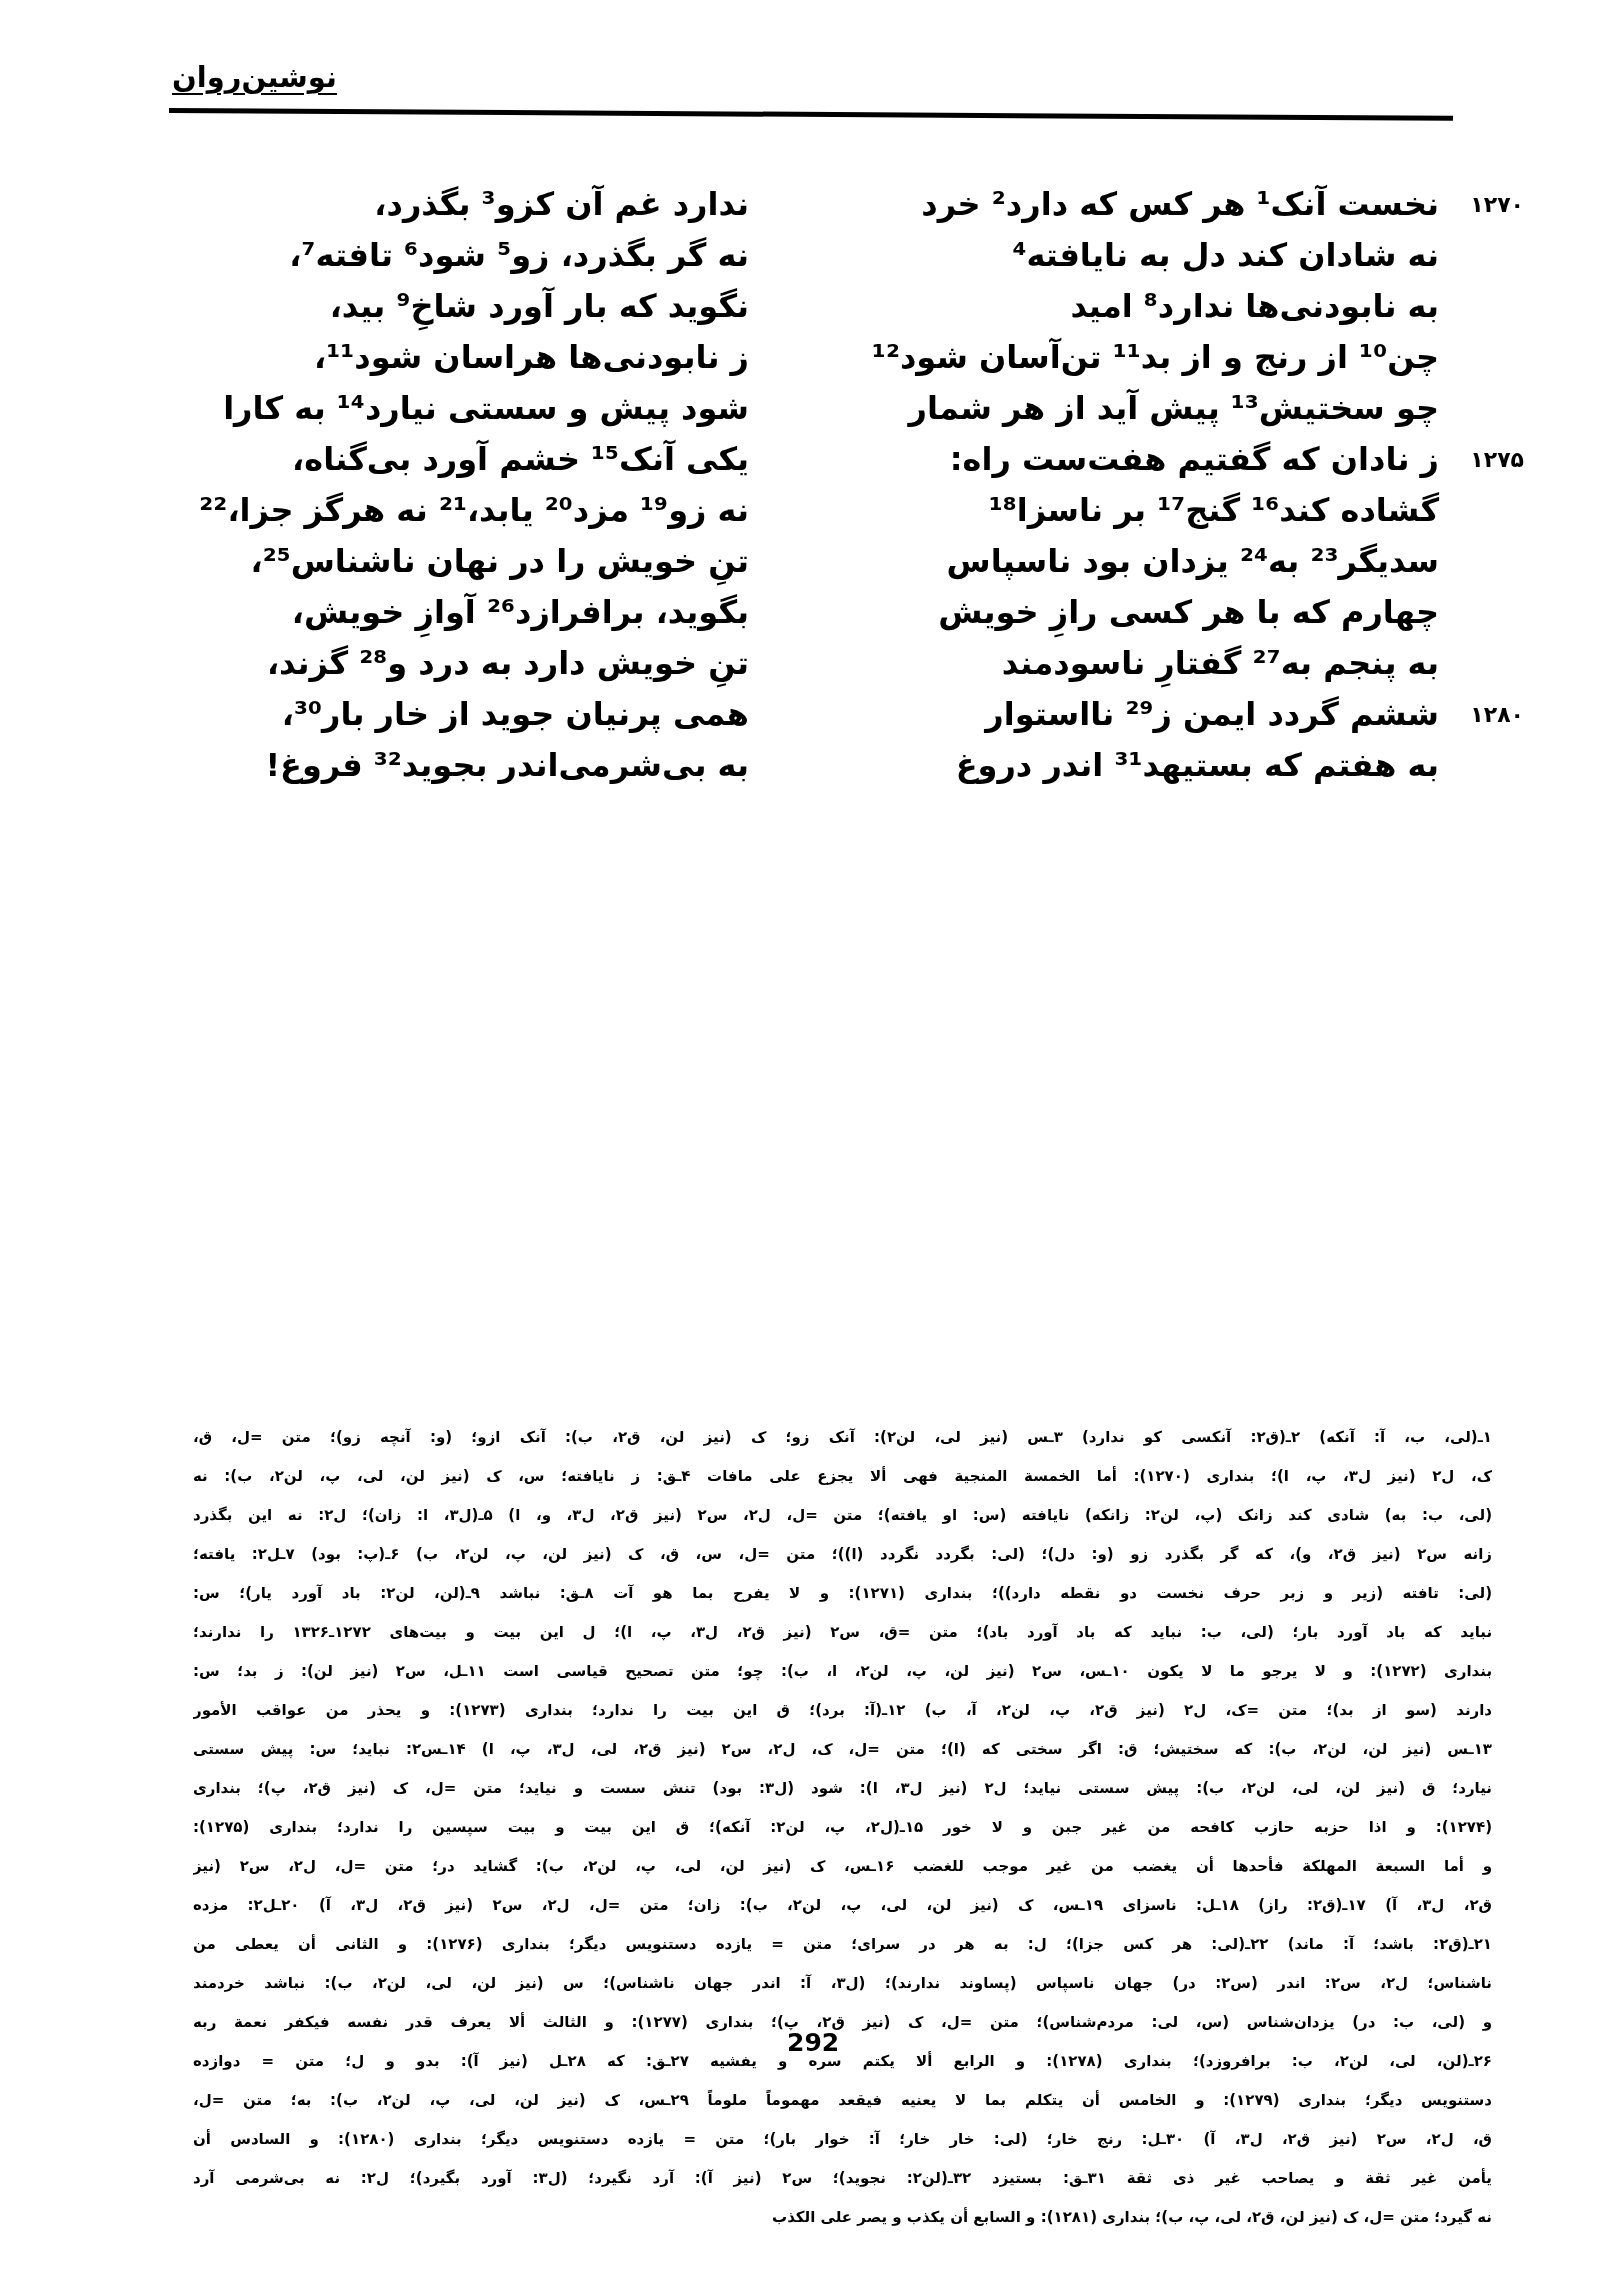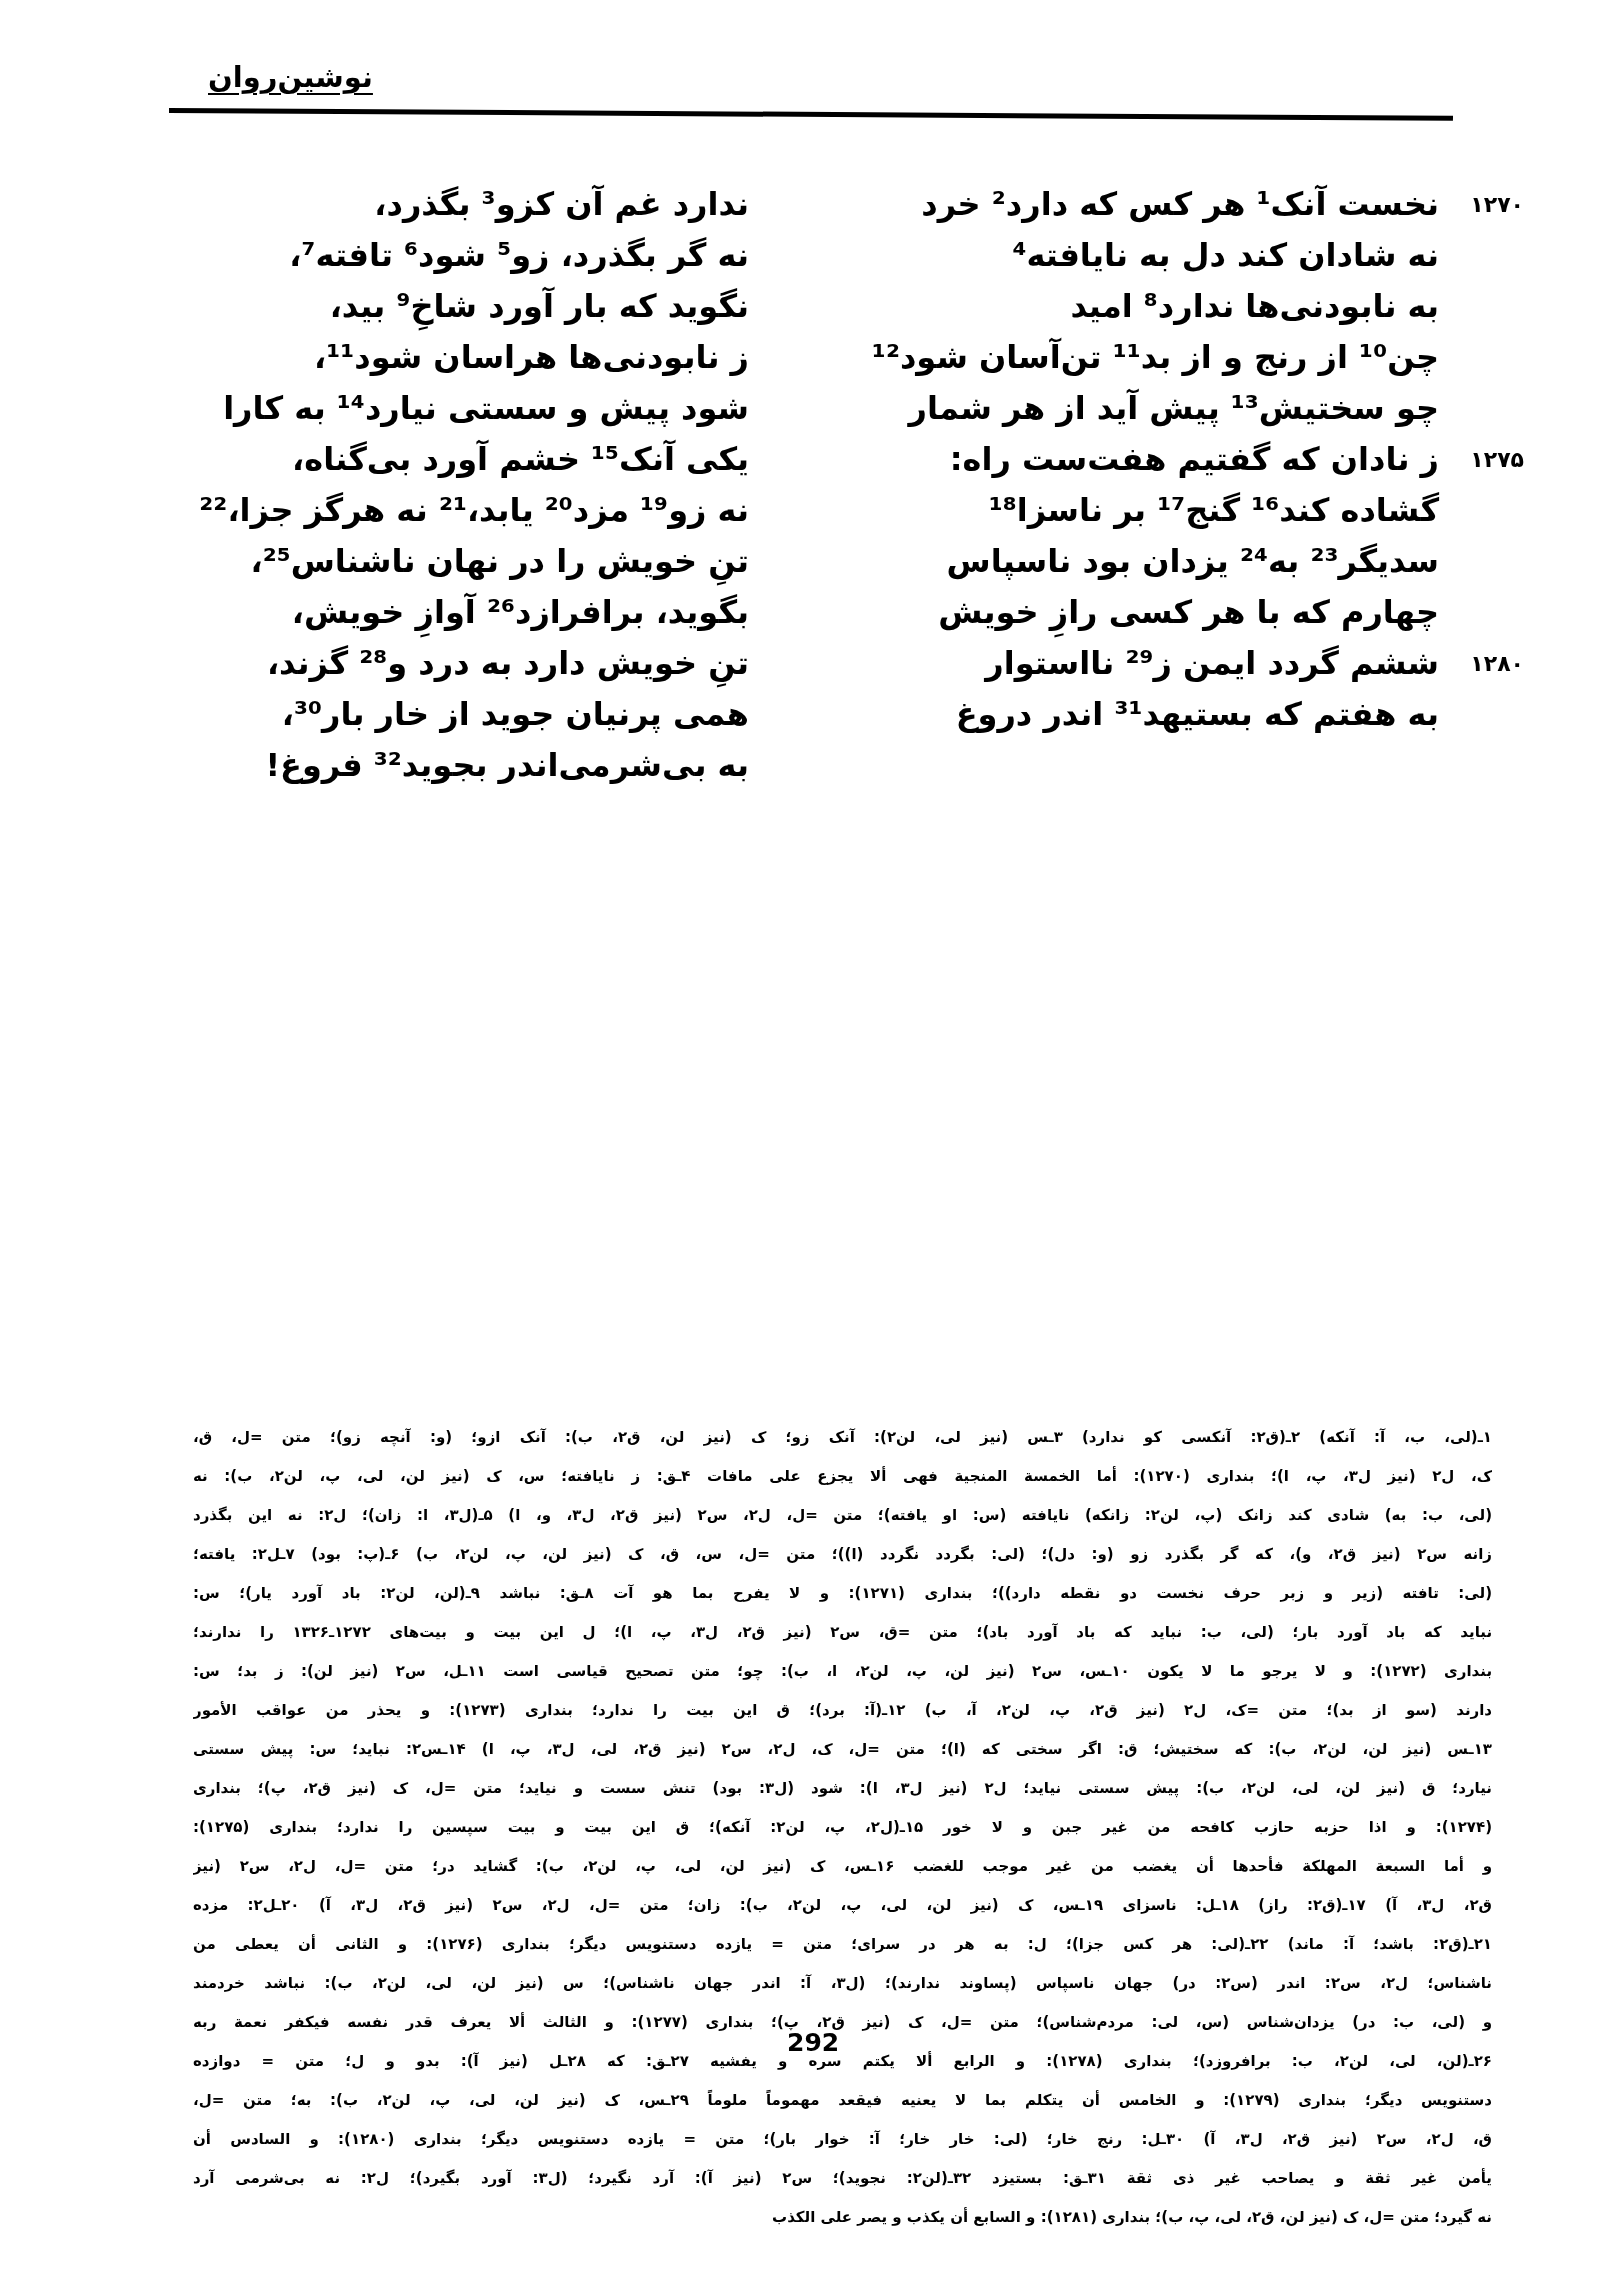--- a/index.html
+++ b/index.html
@@ -17,21 +17,20 @@
     }
     .running-head {
       position: absolute;
       left: 172px;
       top: 60px;
       font-size: 29px;
       font-weight: bold;
       direction: rtl;
       text-decoration: underline;
       text-underline-offset: 5.8px;
-      margin-left: 36px;
     }
     .head-rule {
       position: absolute;
       left: 169px;
       top: 108px;
       width: 1284px;
       height: 4.8px;
       background: #000;
       transform: rotate(0.35deg);
       transform-origin: left center;
@@ -125,20 +124,23 @@
       <span>ز نادان که گفتیم هفت‌ست راه:</span>
     </div>
   <div class="verse-line">
       <span>گشاده کند¹⁶ گنج¹⁷ بر ناسزا¹⁸</span>
     </div>
   <div class="verse-line">
       <span>سدیگر²³ به²⁴ یزدان بود ناسپاس</span>
     </div>
   <div class="verse-line">
       <span>چهارم که با هر کسی رازِ خویش</span>
+    </div>
+  <div class="verse-line">
+      <span>به پنجم به²⁷ گفتارِ ناسودمند</span>
     </div>
   <div class="verse-line">
       <span class="verse-num">۱۲۸۰</span>
       <span>ششم گردد ایمن ز²⁹ نااستوار</span>
     </div>
   <div class="verse-line">
       <span>به هفتم که بستیهد³¹ اندر دروغ</span>
     </div>
 </div>
 

